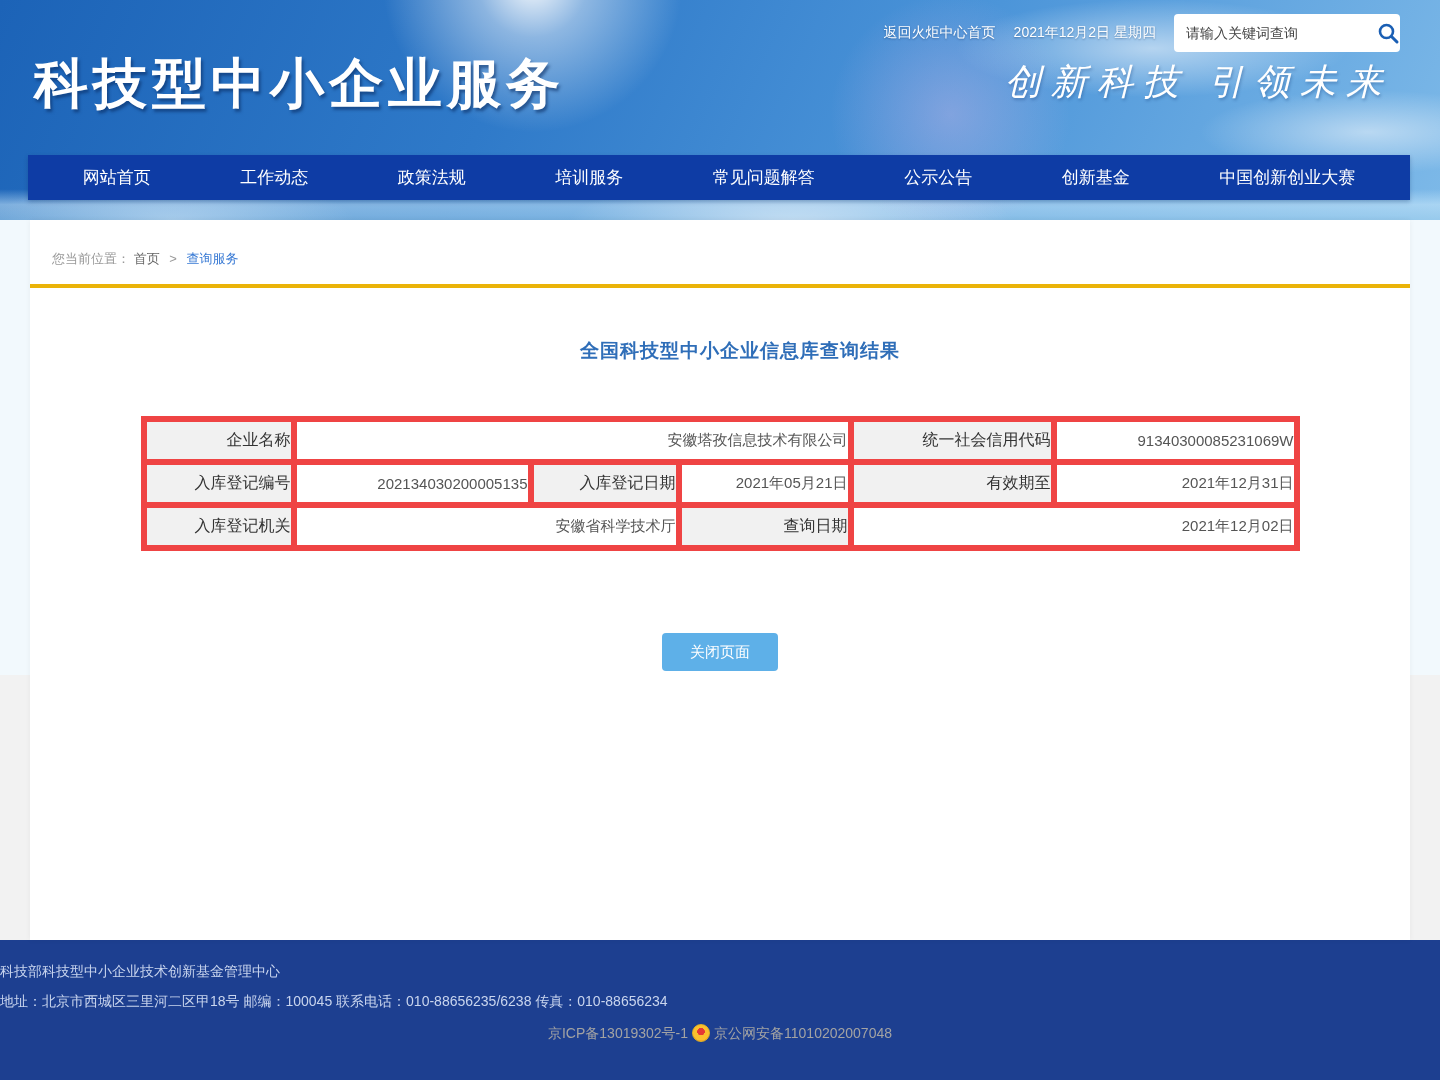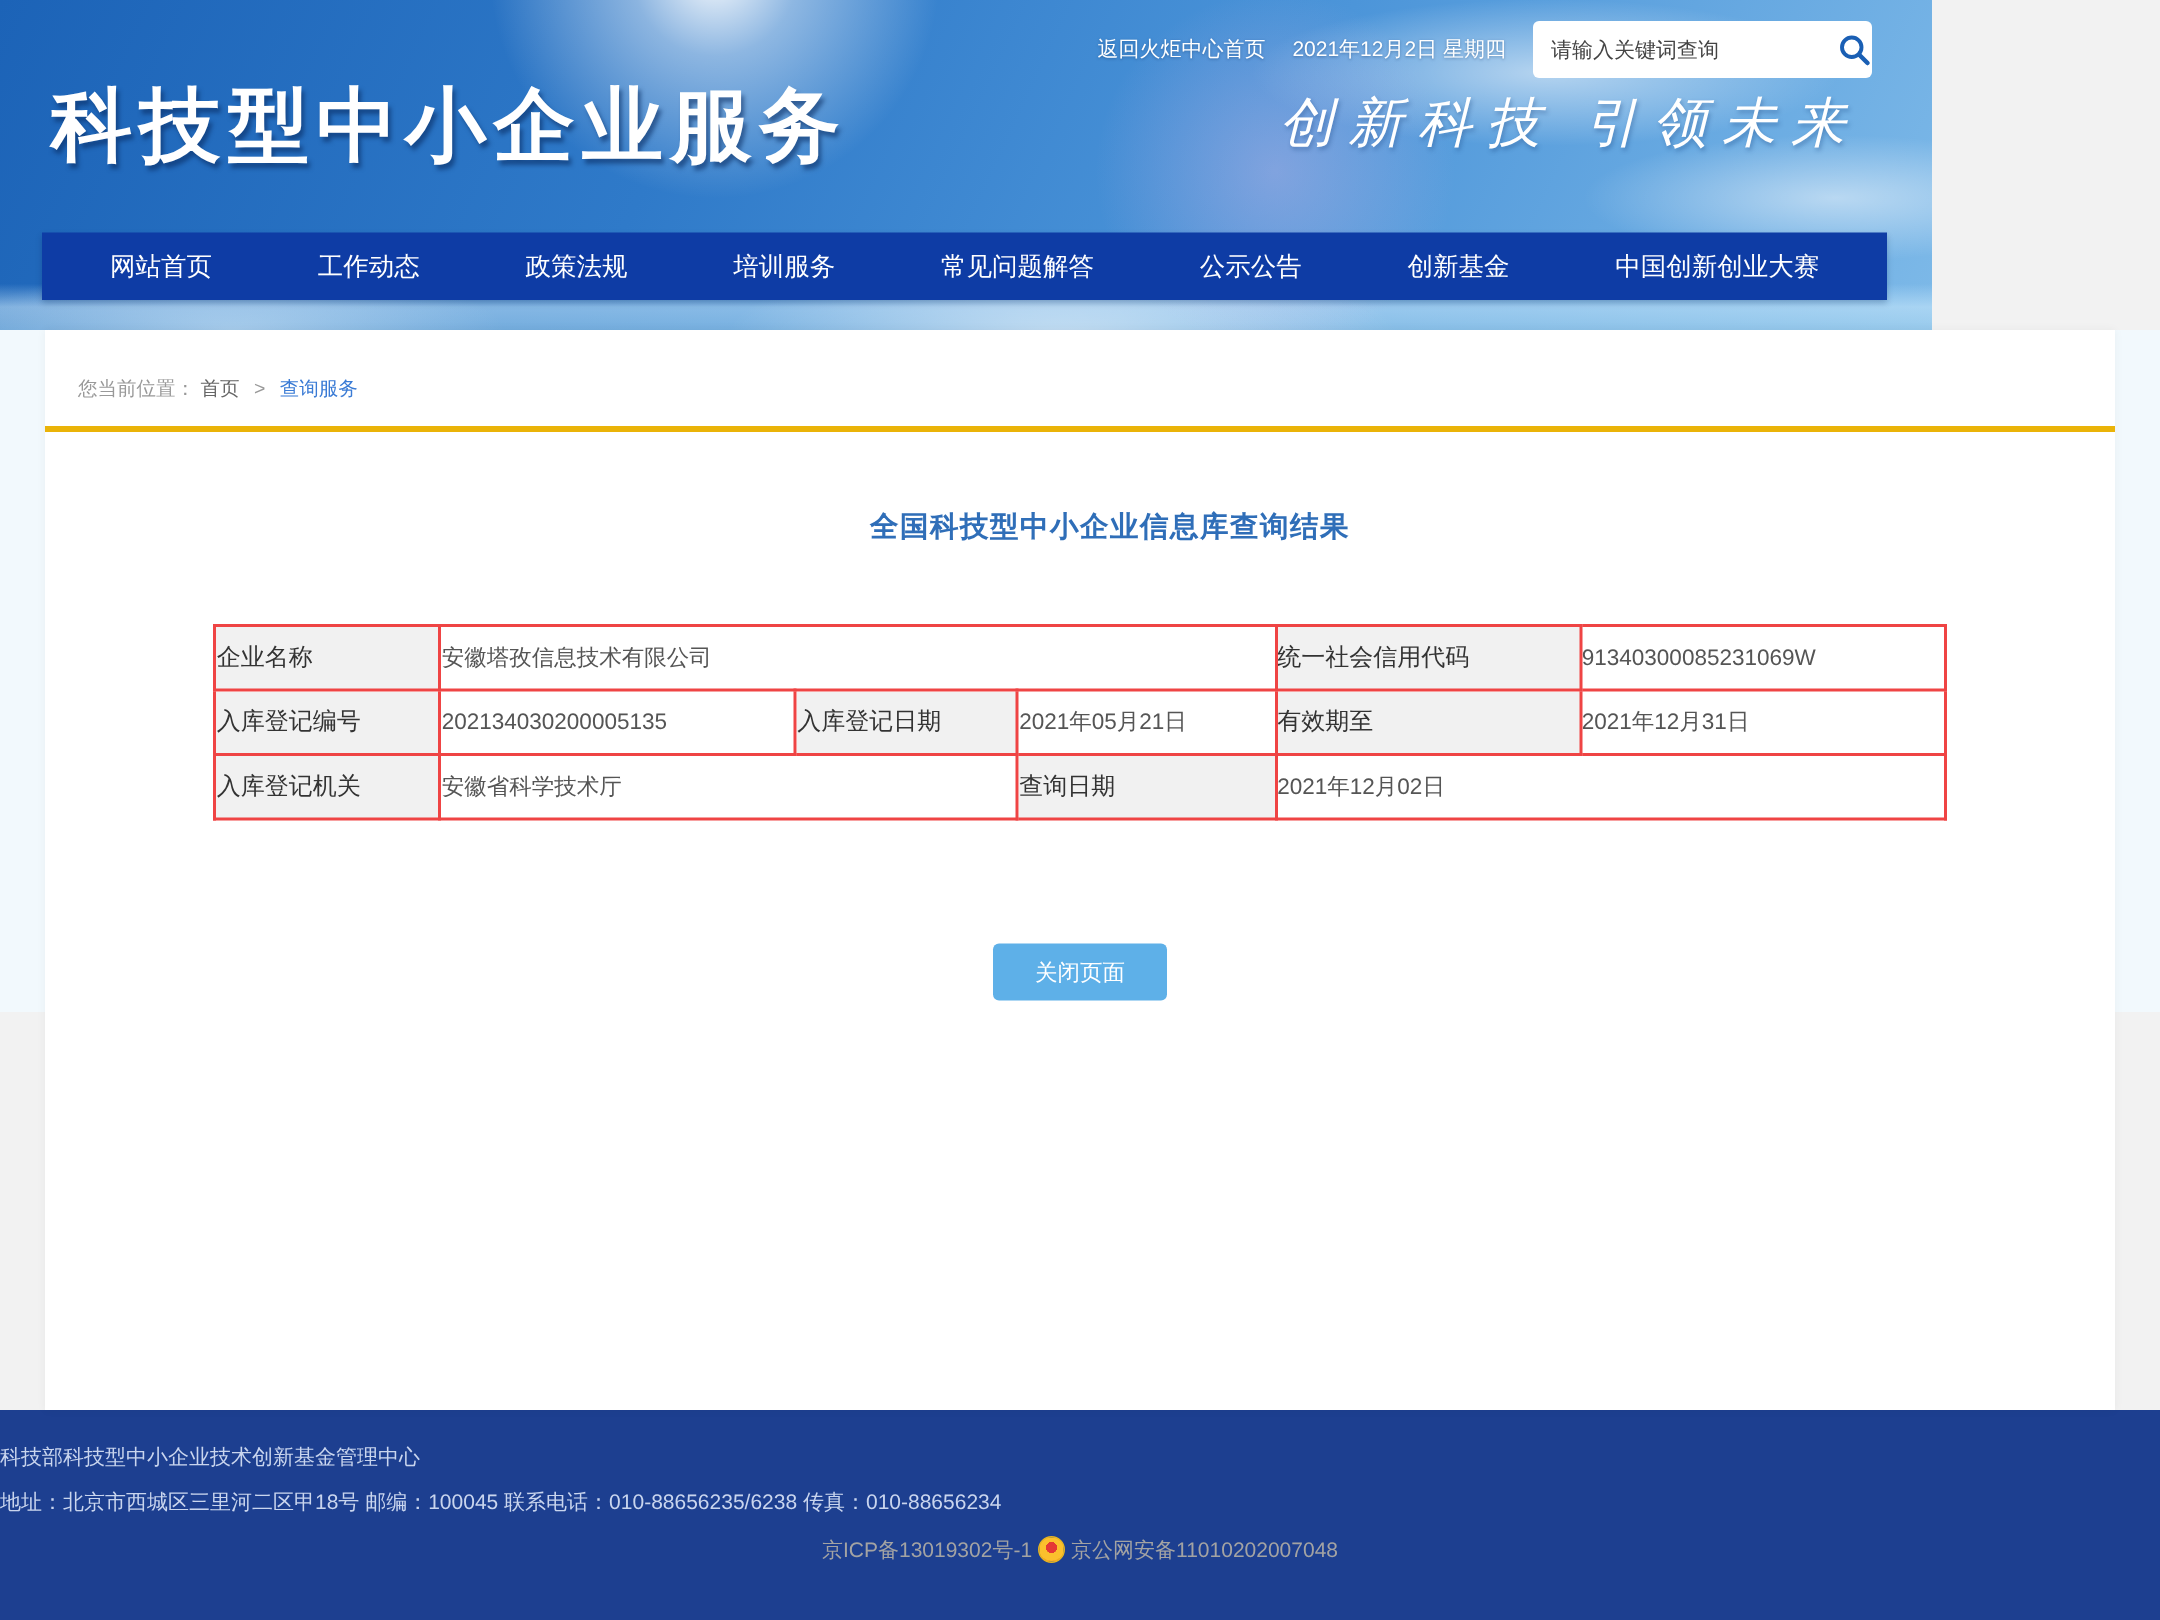--- a/index.html
+++ b/index.html
@@ -1,21 +1,21 @@
 <!DOCTYPE html>
 <html><head>
 <meta charset="utf-8">
 <style>
   * { margin:0; padding:0; box-sizing:border-box; }
   html,body { width:1440px; height:1080px; overflow:hidden; background:#f2f2f2;
               font-family:"Liberation Sans", sans-serif; }
 
   
   .sky {
-    position:relative; width:1288px; height:220px; overflow:hidden;
+    position:relative; width:1440px; height:220px; overflow:hidden;
     background:
       radial-gradient(circle at 37% -8%, rgba(255,255,255,.95) 0px, rgba(255,255,255,.45) 55px, rgba(255,255,255,0) 150px),
       radial-gradient(circle at 66% 52%, rgba(214,186,232,.38) 0px, rgba(214,186,232,0) 120px),
       radial-gradient(ellipse 280px 70px at 80% 22%, rgba(255,255,255,.55), rgba(255,255,255,0) 70%),
       radial-gradient(ellipse 240px 60px at 95% 60%, rgba(255,255,255,.5), rgba(255,255,255,0) 70%),
       radial-gradient(ellipse 320px 80px at 55% 102%, rgba(255,255,255,.55), rgba(255,255,255,0) 70%),
       radial-gradient(ellipse 260px 60px at 12% 100%, rgba(230,245,255,.45), rgba(255,255,255,0) 70%),
       linear-gradient(to bottom, rgba(255,255,255,0) 86%, rgba(205,235,252,.55) 93%, rgba(173,216,240,.55) 100%),
       linear-gradient(115deg, #1c63b7 0%, #2f7ac9 35%, #4c95d9 65%, #7db9e8 100%);
     padding-left: 32px;
@@ -54,21 +54,21 @@
   .breadcrumb { padding:30px 22px 16px 22px; margin:0 0 0 0;
                border-bottom:4px solid #eab308; font-size:13px; color:#999; }
   .breadcrumb a { text-decoration:none; }
   .breadcrumb .home { color:#666; }
   .breadcrumb .sep { color:#999; margin:0 6px; }
   .breadcrumb .current { color:#3a7bd5; }
   .result-title { text-align:center; margin-top:50px; font-size:19px;
                font-weight:bold; color:#2f6eb8; letter-spacing:1px;padding-left:40px; }
   .result-table { width:1153px; margin:52px auto 0; border-collapse:collapse;
                table-layout:fixed; }
-  .result-table td { border:2px solid #ef4444; height:43px; text-align:left;
+  .result-table td { border:6px solid #ef4444; height:43px; text-align:right;
                font-size:15px; color:#555; background:#fff; overflow:hidden;
                white-space:nowrap; }
   .result-table td.label { background:#f1f1f1; color:#333; font-size:16px; }
   .close-btn { display:block; margin:82px auto 0; width:116px; height:38px;
                background:#5eb0e8; color:#fff; font-size:15px; border:none;
                border-radius:4px; cursor:pointer;
                font-family:"Liberation Sans", sans-serif; }
 
   
   .site-footer { width:1440px; height:140px; background:#1d3f90; color:#c9d5ee;

